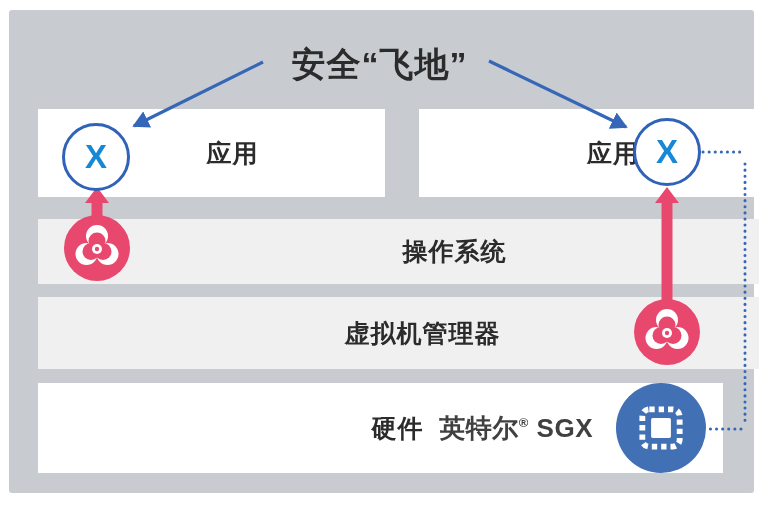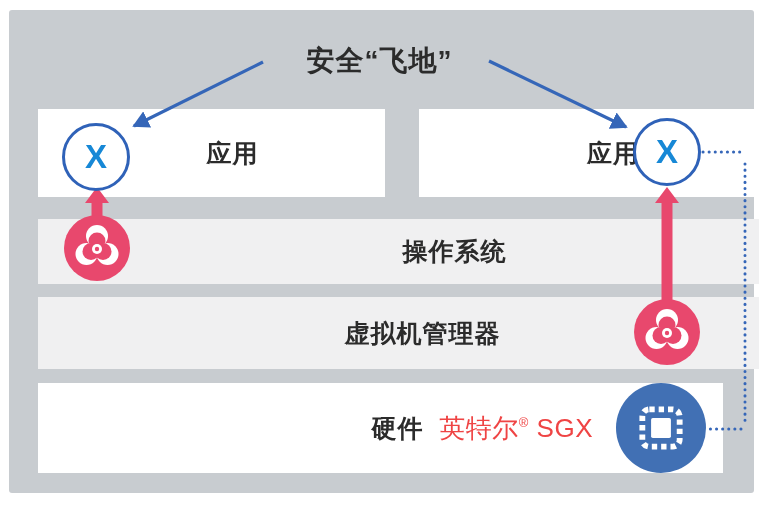--- a/index.html
+++ b/index.html
@@ -7,21 +7,21 @@
     width:759px;height:505px;position:relative;background:#ffffff;
     font-family:"Liberation Sans","DejaVu Sans",sans-serif;
     overflow:hidden;
   }
   .canvas{
     position:absolute;left:9px;top:10px;width:745px;height:483px;
     background:#c8ccd0;border-radius:3px;
   }
   .title{
     position:absolute;left:0;top:42px;width:759px;text-align:center;
-    font-size:28px;font-weight:bold;color:#2b2b2b;letter-spacing:1px;
+    font-size:34px;font-weight:bold;color:#2b2b2b;letter-spacing:1px;
   }
   .layer{
     position:absolute;display:flex;align-items:center;justify-content:center;
     font-size:25px;font-weight:bold;color:#2b2b2b;letter-spacing:1px;padding-left:42px;
   }
   .box-white{background:#ffffff;}
   .box-light{background:#f0f0f1;}
   .box-app-left{left:38px;top:109px;width:305px;height:88px;}
   .box-app-right{left:419px;top:109px;width:304px;height:88px;}
   .box-os{left:38px;top:219px;width:749px;height:65px;}
@@ -41,21 +41,21 @@
     display:flex;align-items:center;justify-content:center;
   }
   .malware-left{left:64px;top:215px;}
   .malware-right{left:634px;top:299px;}
   .chip-badge{
     position:absolute;left:616px;top:383px;width:90px;height:90px;border-radius:50%;
     background:#4170b4;display:flex;align-items:center;justify-content:center;
   }
   .sgx-label{
     position:absolute;right:130px;top:50%;transform:translateY(-50%);
-    font-size:26px;font-weight:normal;color:#ef4444;letter-spacing:0.5px;white-space:nowrap;
+    font-size:26px;font-weight:bold;color:#404040;letter-spacing:0.5px;white-space:nowrap;
   }
   .sgx-label sup{font-size:13px;vertical-align:super;}
 </style>
 </head>
 <body>
 
 <div class="canvas"></div>
 
 <div class="title">安全“飞地”</div>
 

